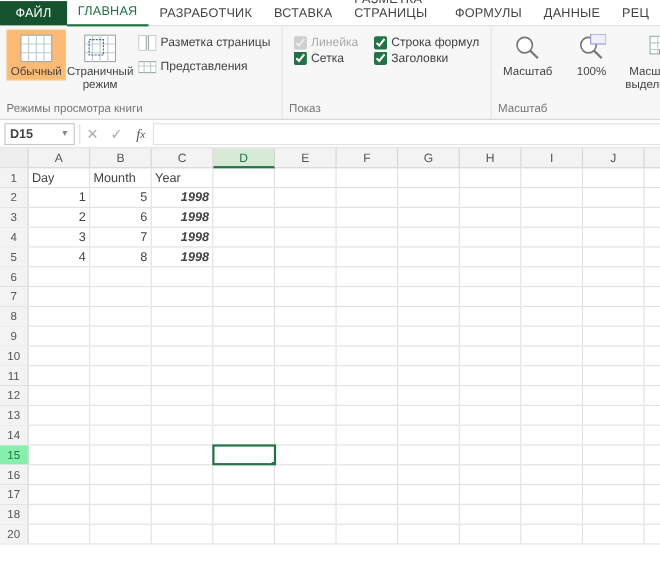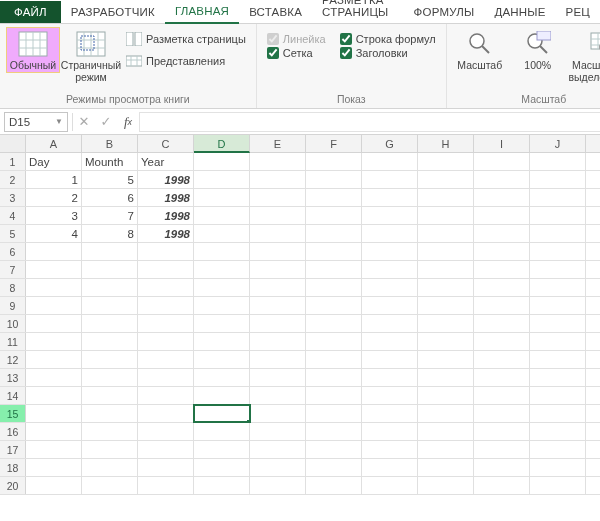--- a/index.html
+++ b/index.html
@@ -8,42 +8,42 @@
 
 .tabs { display: flex; align-items: flex-end; height: 24px; border-bottom: 1px solid #d4d4d4; user-select: none; }
 .tab { padding: 4px 10px 5px; font-size: 11.5px; color: #444; text-transform: uppercase; letter-spacing: .2px; cursor: pointer; }
 .tab.file { background: #14532d; color: #fff; padding: 5px 14px; }
 .tab.active { color: #217346; border-bottom: 2px solid #217346; margin-bottom: -1px; }
 
 
 .ribbon { display: flex; height: 85px; border-bottom: 1px solid #d4d4d4; background: #f7f7f7; }
 .group { display: flex; flex-direction: column; padding: 3px 6px 0; border-right: 1px solid #e3e3e3; }
 .group-content { flex: 1; display: flex; align-items: flex-start; gap: 4px; }
-.group-label { font-size: 10.5px; color: #777; text-align: center; padding: 2px 0 3px; }
+.group-label { font-size: 10.5px; color: #777; padding: 2px 0 3px; }
 
 .bigbtn { display: flex; flex-direction: column; align-items: center; justify-content: flex-start; width: 54px; padding-top: 2px; cursor: pointer; border: 1px solid transparent; }
-.bigbtn.sel { background: #f0abfc; border-color: #f0cd7d; }
+.bigbtn.sel { background: #fdba74; border-color: #f0cd7d; }
 .bigbtn .glyph { width: 32px; height: 28px; display: flex; align-items: center; justify-content: center; }
 .bigbtn .lbl { font-size: 10.5px; text-align: center; line-height: 1.1; padding-top: 2px; }
 
 .smallbtn { display: flex; align-items: center; gap: 4px; font-size: 11px; padding: 2px 4px; cursor: pointer; white-space: nowrap; }
 .smallbtn .glyph { width: 16px; height: 16px; display: inline-flex; align-items: center; justify-content: center; }
 
 .stack { display: flex; flex-direction: column; gap: 2px; padding-top: 2px; }
 .col2 { display: flex; gap: 14px; padding: 4px 4px 0; }
 .checkline { display: flex; gap: 4px; font-size: 11px; white-space: nowrap; }
 .checkline input { width: 12px; height: 12px; accent-color: #217346; }
 .checkline.dis { color: #aaa; }
 
 
 svg { display: block; }
 
 
 .fbar { display: flex; align-items: center; height: 26px; border-bottom: 1px solid #d4d4d4; }
-.namebox { width: 64px; height: 20px; border: 1px solid #c5c5c5; margin: 0 4px; font-size: 11.5px; padding: 6px 4px; background: #fff; display: flex; align-items: center; }
+.namebox { width: 64px; height: 20px; border: 1px solid #c5c5c5; margin: 0 4px; font-size: 11.5px; padding: 6px 4px; background: #fff; display: flex; align-items: center; font-weight: bold; }
 .namebox .dd { margin-left: auto; font-size: 8px; color: #888; }
 .fx-btn { width: 22px; height: 20px; display: flex; align-items: center; justify-content: center; color: #aaa; font-size: 13px; cursor: pointer; }
 .fx-btn.fx { color: #555; font-style: italic; font-family: "Times New Roman", serif; }
 .fx-input { flex: 1; height: 20px; border: 1px solid #e2e2e2; border-right: none; }
 
 
 .sheet { position: relative; }
 .colheads { display: flex; height: 18px; background: #f3f3f3; border-bottom: 1px solid #d4d4d4; }
 .corner { width: 26px; border-right: 1px solid #d4d4d4; background: #eee; }
 .ch { width: 56px; text-align: center; font-size: 11px; color: #555; border-right: 1px solid #d4d4d4; line-height: 18px; }
@@ -55,22 +55,22 @@
 .cell.r { text-align: right; }
 .cell.b { font-weight: bold; font-style: italic; }
 .selcell { outline: 2px solid #217346; outline-offset: -1px; position: relative; }
 .selcell::after { content: ""; position: absolute; right: -3px; bottom: -3px; width: 5px; height: 5px; background: #217346; }
 </style>
 </head>
 <body>
 
 <div class="tabs">
   <div class="tab file">ФАЙЛ</div>
+  <div class="tab active">ГЛАВНАЯ</div>
   <div class="tab">Разработчик</div>
-  <div class="tab active">ГЛАВНАЯ</div>
   <div class="tab">ВСТАВКА</div>
   <div class="tab">РАЗМЕТКА СТРАНИЦЫ</div>
   <div class="tab">ФОРМУЛЫ</div>
   <div class="tab">ДАННЫЕ</div>
   <div class="tab">РЕЦ</div>
 </div>
 
 <div class="ribbon">
 
   <div class="group">

